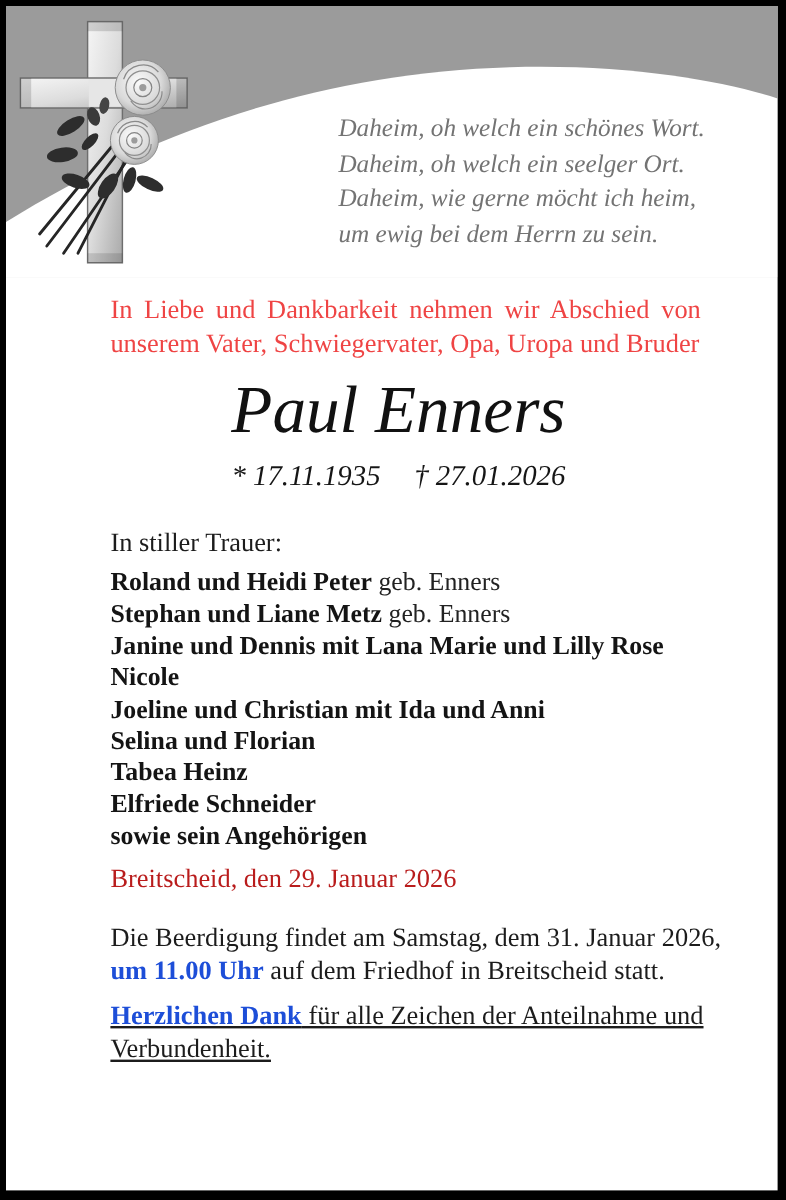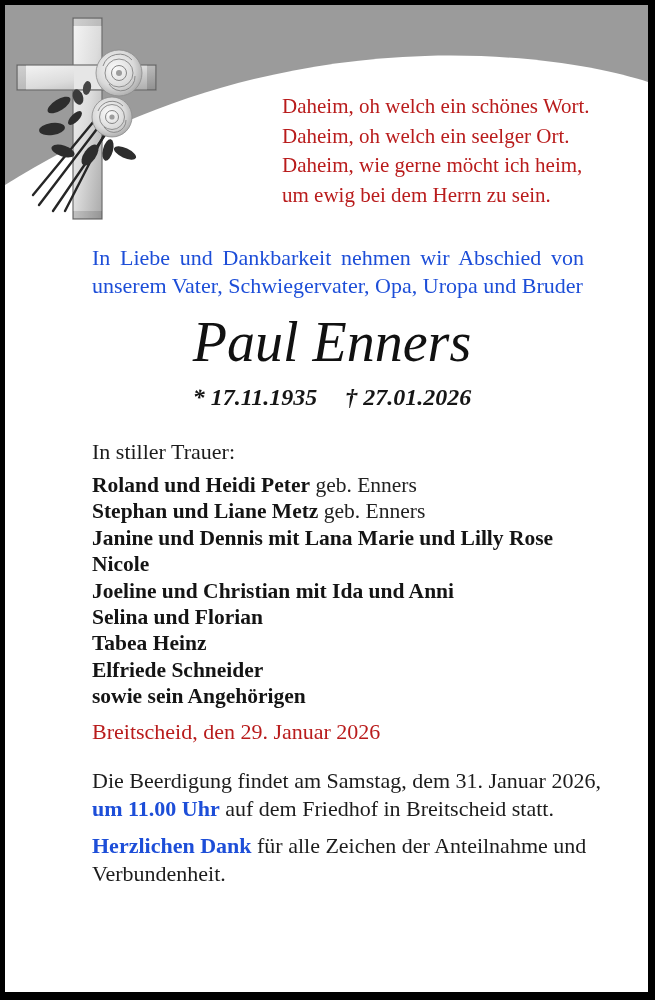--- a/index.html
+++ b/index.html
@@ -15,49 +15,50 @@
     left:5px;top:5px;
     width:643px;height:987px;
     background:#ffffff;
     overflow:hidden;
   }
   .abs{position:absolute;}
   .nowrap{white-space:nowrap;}
   
   .poem{
     left:277px;top:87px;
+    font-style:italic;
     font-size:21px;line-height:29.5px;
-    color:#b91c1c;
+    color:#737373;
   }
   
   .intro{
     left:87px;top:239px;width:492px;
-    font-size:22px;line-height:28px;color:#1d4ed8;
+    font-size:22px;line-height:28px;color:#ef4444;
   }
   .intro .l1{text-align:justify;text-align-last:justify;word-spacing:2.5px;}
   
   .namewrap{left:57px;top:308px;width:540px;text-align:center;}
   .deceased-name{
     font-size:56px;line-height:58px;
     font-weight:normal;font-style:italic;color:#111;
   }
   .dates{
     margin-top:13px;
-    font-size:24px;font-weight:bold;font-style:italic;color:#161616;
+    font-size:24px;font-weight:normal;font-style:italic;color:#161616;
   }
   .dates .birth{margin-right:28px;}
   
   .trauer-label{left:87px;top:434px;font-size:22px;color:#1c1c1c;}
   .mourners{left:87px;top:467px;font-size:21.5px;line-height:26.4px;color:#141414;}
   .mourners .b{font-weight:bold;}
   .mourners .r{font-weight:normal;color:#222;}
   .dateline{left:87px;top:714px;font-size:22px;color:#b91c1c;}
   .para{left:87px;width:500px;font-size:22px;line-height:27.5px;color:#1c1c1c;}
   .funeral{top:762px;}
-  .thanks{top:827px;}
+  .thanks{top:827px;text-decoration:underline;}
   .special{top:879px;}
   .bold{font-weight:bold;color:#1d4ed8;}
 </style>
 </head>
 <body>
 
 <div class="frame">
   <div class="page">
 
     <svg class="abs" style="left:0;top:0" width="643" height="226" viewBox="0 0 643 226">

